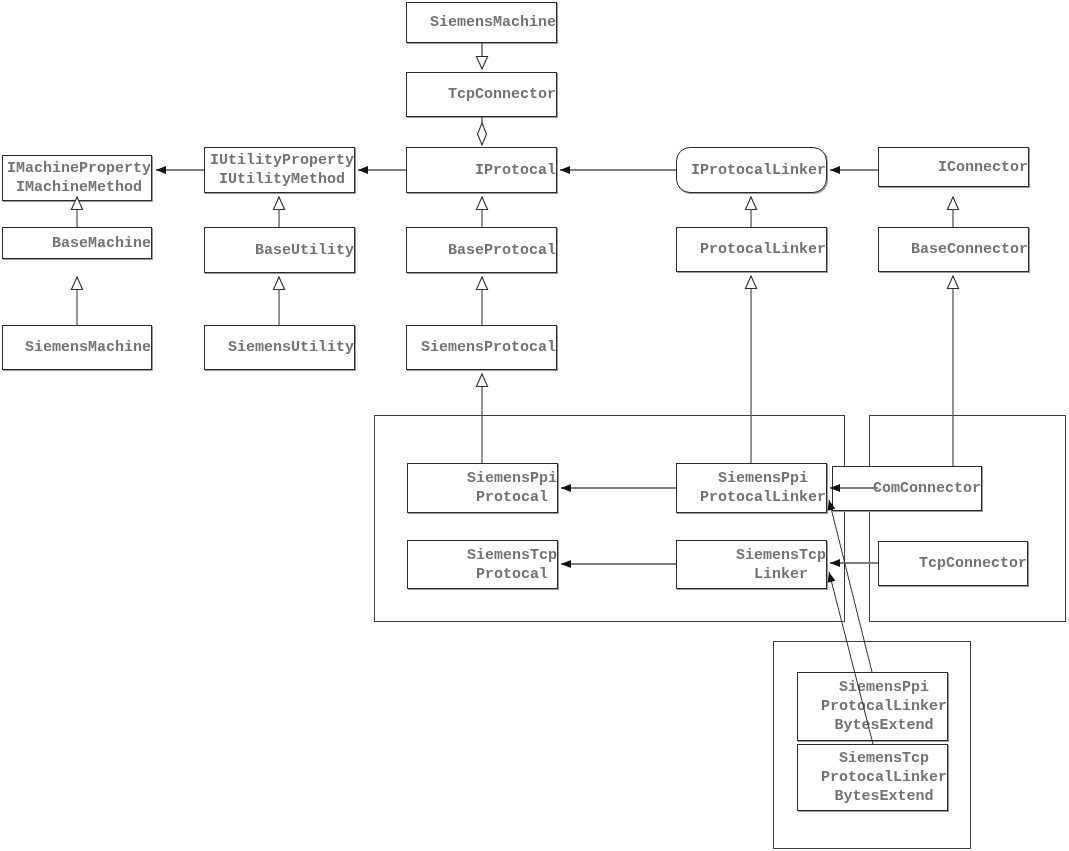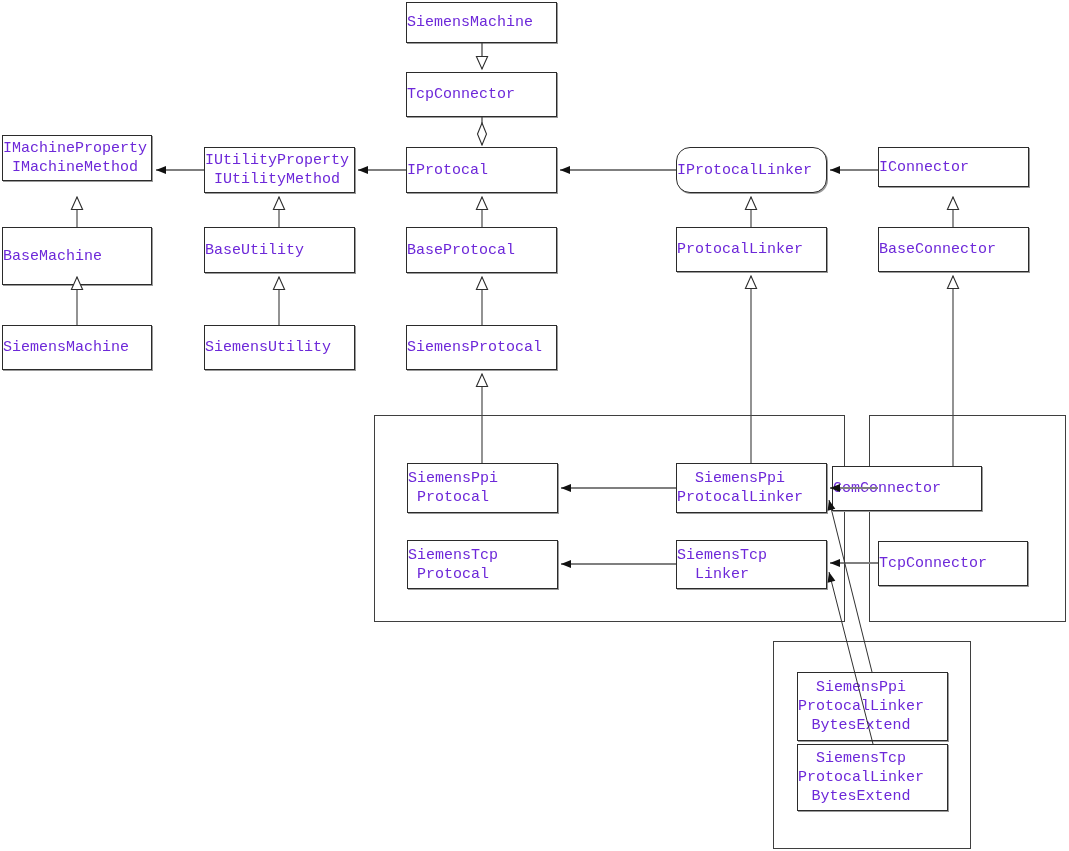--- a/index.html
+++ b/index.html
@@ -8,24 +8,25 @@
     width:1069px;height:851px;
     background:#ffffff;
     font-family:"Liberation Mono","DejaVu Sans Mono",monospace;
     overflow:hidden;
   }
   .node{
     position:absolute;
     background:#ffffff;
     border:1px solid #2b2b2b;
     box-shadow:1px 1px 0 #9a9a9a;
-    display:flex;align-items:center;justify-content:flex-start;
+    display:flex;align-items:center;justify-content:flex-end;
     text-align:center;
-    font-size:15px;line-height:19px;color:#6d28d9;
+    font-size:15px;line-height:19px;color:#737373;
     box-sizing:border-box;
+    font-weight:bold;
   }
   .lbl{white-space:pre-line;}
   .group{
     position:absolute;
     border:1px solid #3f3f3f;
     background:transparent;
     box-sizing:border-box;
   }
   #edges{
     position:absolute;left:0;top:0;
@@ -48,36 +49,36 @@
   <div class="node" style="left:406px;top:2px;width:151px;height:41px;">
       <span class="lbl">SiemensMachine</span>
     </div>
   <div class="node" style="left:406px;top:72px;width:151px;height:45px;">
       <span class="lbl">TcpConnector</span>
     </div>
   <div class="node" style="left:406px;top:147px;width:151px;height:46px;">
       <span class="lbl">IProtocal</span>
     </div>
 
-  <div class="node" style="left:2px;top:135px;width:150px;height:46px;">
+  <div class="node" style="left:2px;top:155px;width:150px;height:46px;">
       <span class="lbl">IMachineProperty
 IMachineMethod</span>
     </div>
   <div class="node" style="left:204px;top:147px;width:151px;height:46px;">
       <span class="lbl">IUtilityProperty
 IUtilityMethod</span>
     </div>
   <div class="node" style="left:676px;top:147px;width:151px;height:46px;border-radius:14px;">
       <span class="lbl">IProtocalLinker</span>
     </div>
   <div class="node" style="left:878px;top:147px;width:151px;height:40px;">
       <span class="lbl">IConnector</span>
     </div>
 
-  <div class="node" style="left:2px;top:227px;width:150px;height:58px;">
+  <div class="node" style="left:2px;top:227px;width:150px;height:32px;">
       <span class="lbl">BaseMachine</span>
     </div>
   <div class="node" style="left:204px;top:227px;width:151px;height:46px;">
       <span class="lbl">BaseUtility</span>
     </div>
   <div class="node" style="left:406px;top:227px;width:151px;height:46px;">
       <span class="lbl">BaseProtocal</span>
     </div>
   <div class="node" style="left:676px;top:227px;width:151px;height:45px;">
       <span class="lbl">ProtocalLinker</span>

